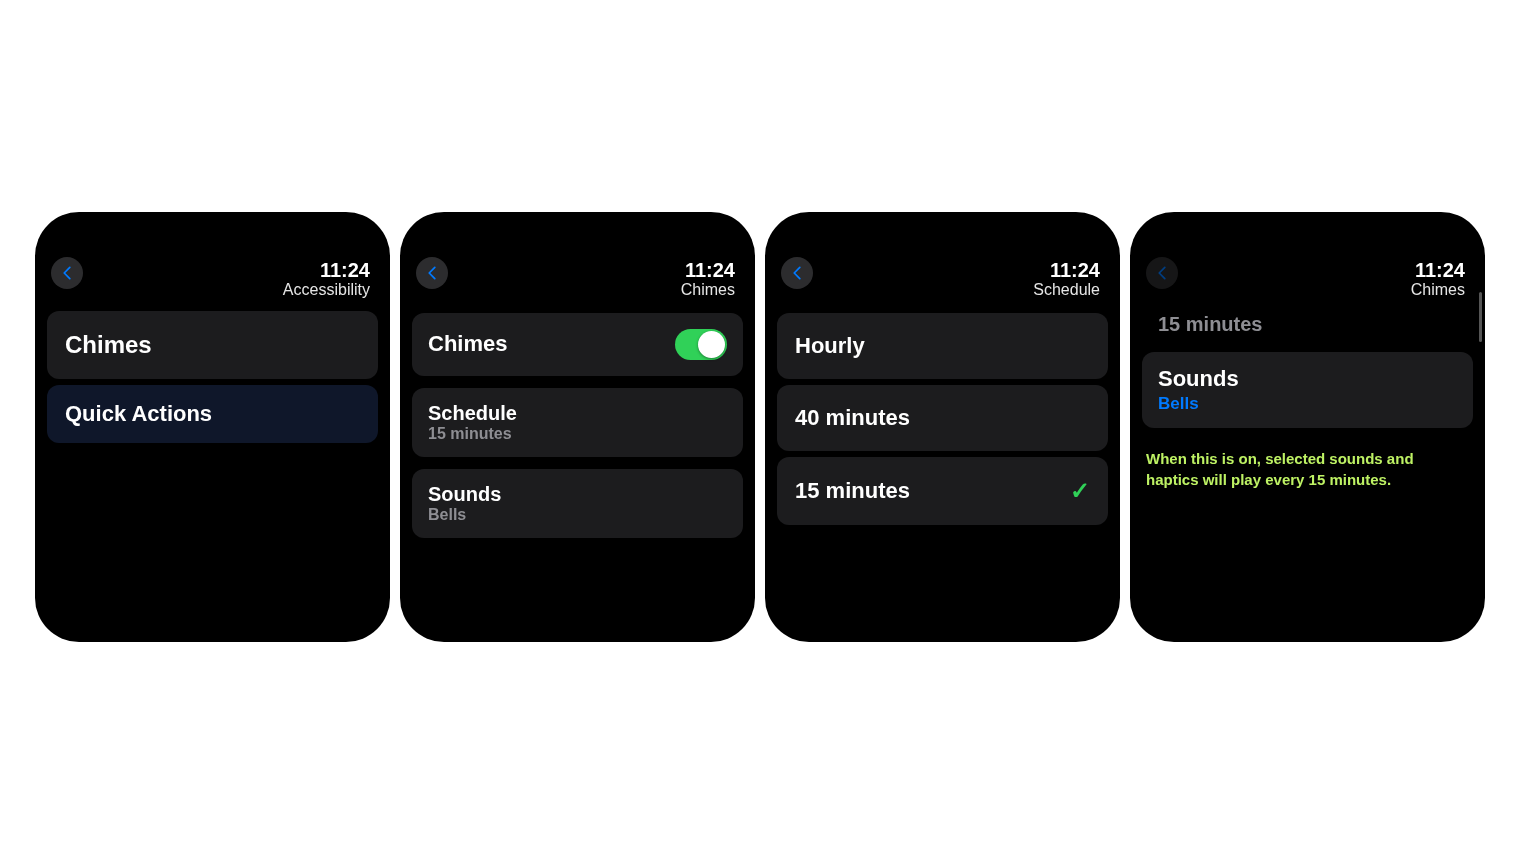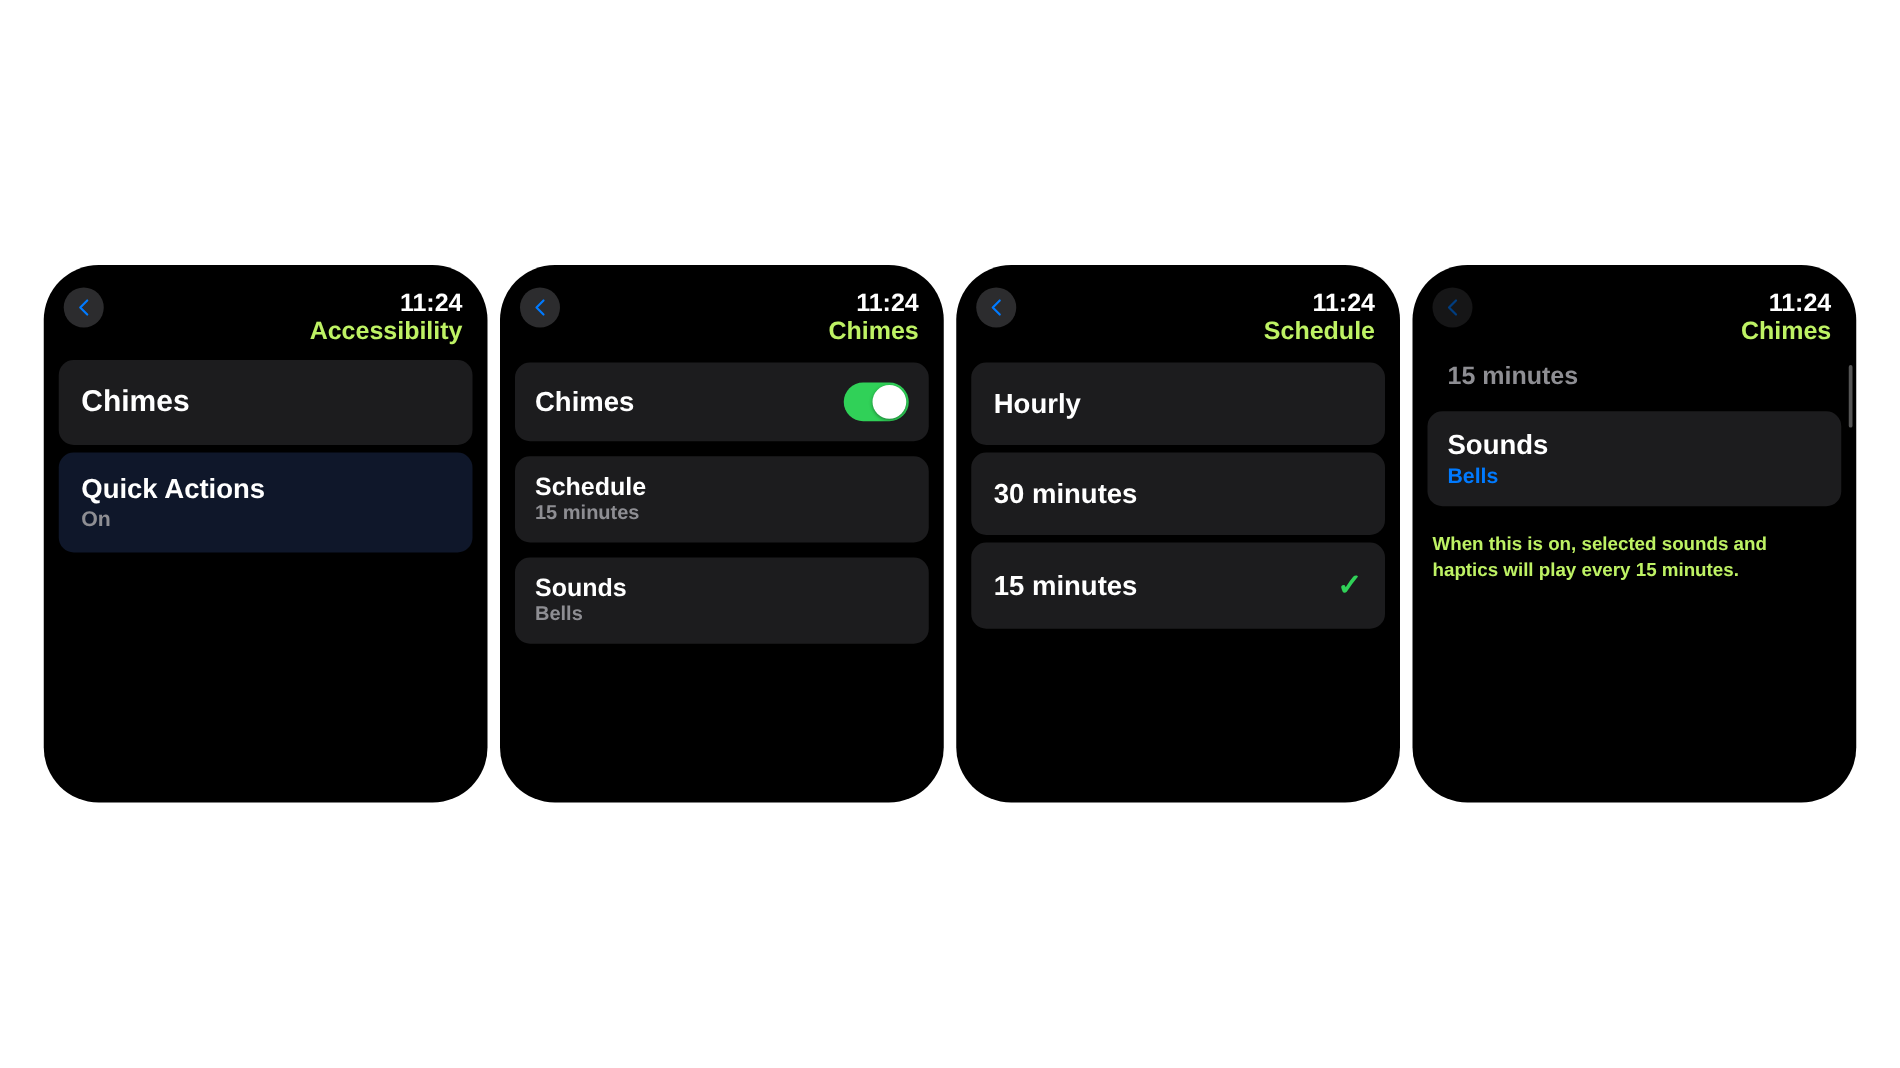--- a/index.html
+++ b/index.html
@@ -30,20 +30,21 @@
       position: relative;
     }
 
     
     .watch-header {
       display: flex;
       justify-content: flex-end;
       padding: 20px 20px 8px 20px;
       position: relative;
       flex-shrink: 0;
+      margin-top: 27px;
     }
 
     .watch-header .back-btn {
       position: absolute;
       left: 16px;
       top: 18px;
       width: 32px;
       height: 32px;
       background: #2c2c2e;
       border-radius: 50%;
@@ -63,23 +64,23 @@
     }
 
     .watch-header .time {
       font-size: 20px;
       font-weight: 700;
       color: #ffffff;
       line-height: 1.1;
     }
 
     .watch-header .screen-title {
-      font-size: 20px;
-      font-weight: 700;
-      color: #bef264;
+      font-size: 16px;
+      font-weight: 400;
+      color: #e5e5e5;
       line-height: 1.1;
     }
 
     
     .watch-content {
       flex: 1;
       padding: 6px 12px 12px 12px;
       display: flex;
       flex-direction: column;
       gap: 6px;
@@ -304,21 +305,20 @@
         <div class="time">11:24</div>
         <div class="screen-title">Accessibility</div>
       </div>
     </div>
     <div class="screen1-content">
       <div class="chimes-item">
         <div class="chimes-label">Chimes</div>
       </div>
       <div class="quick-actions-item">
         <div class="qa-label">Quick Actions</div>
-        <div class="qa-sub">On</div>
       </div>
     </div>
   </div>
 
   <div class="watch-screen">
     <div class="watch-header">
       <div class="back-btn">
         <svg viewBox="0 0 12 20" fill="none">
           <path d="M10 2L2 10L10 18" stroke="#007aff" stroke-width="2.5" stroke-linecap="round" stroke-linejoin="round"></path>
         </svg>
@@ -363,21 +363,21 @@
         <div class="time">11:24</div>
         <div class="screen-title">Schedule</div>
       </div>
     </div>
     <div class="watch-content">
       <div class="schedule-options">
         <div class="sched-item">
           <div class="sched-item-label">Hourly</div>
         </div>
         <div class="sched-item">
-          <div class="sched-item-label">30 minutes</div>
+          <div class="sched-item-label">40 minutes</div>
         </div>
         <div class="sched-item">
           <div class="sched-item-label">15 minutes</div>
           <div class="checkmark">✓</div>
         </div>
       </div>
     </div>
   </div>
 
   <div class="watch-screen screen4" style="position:relative;">

